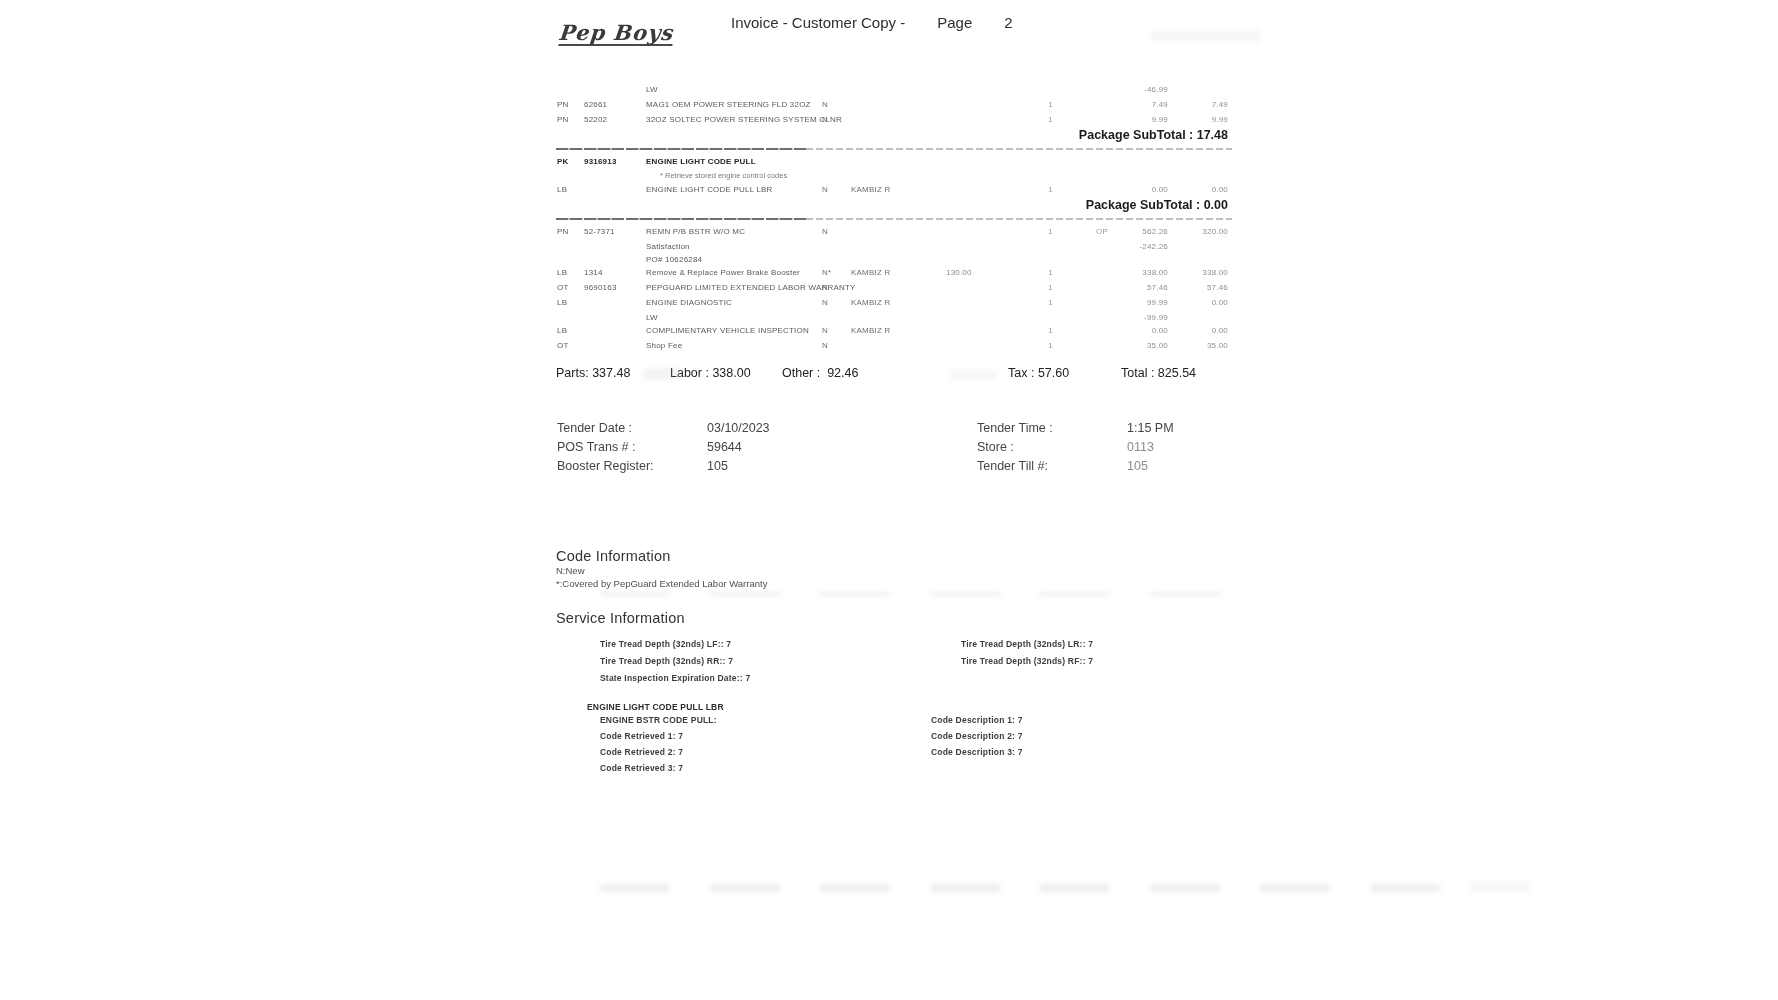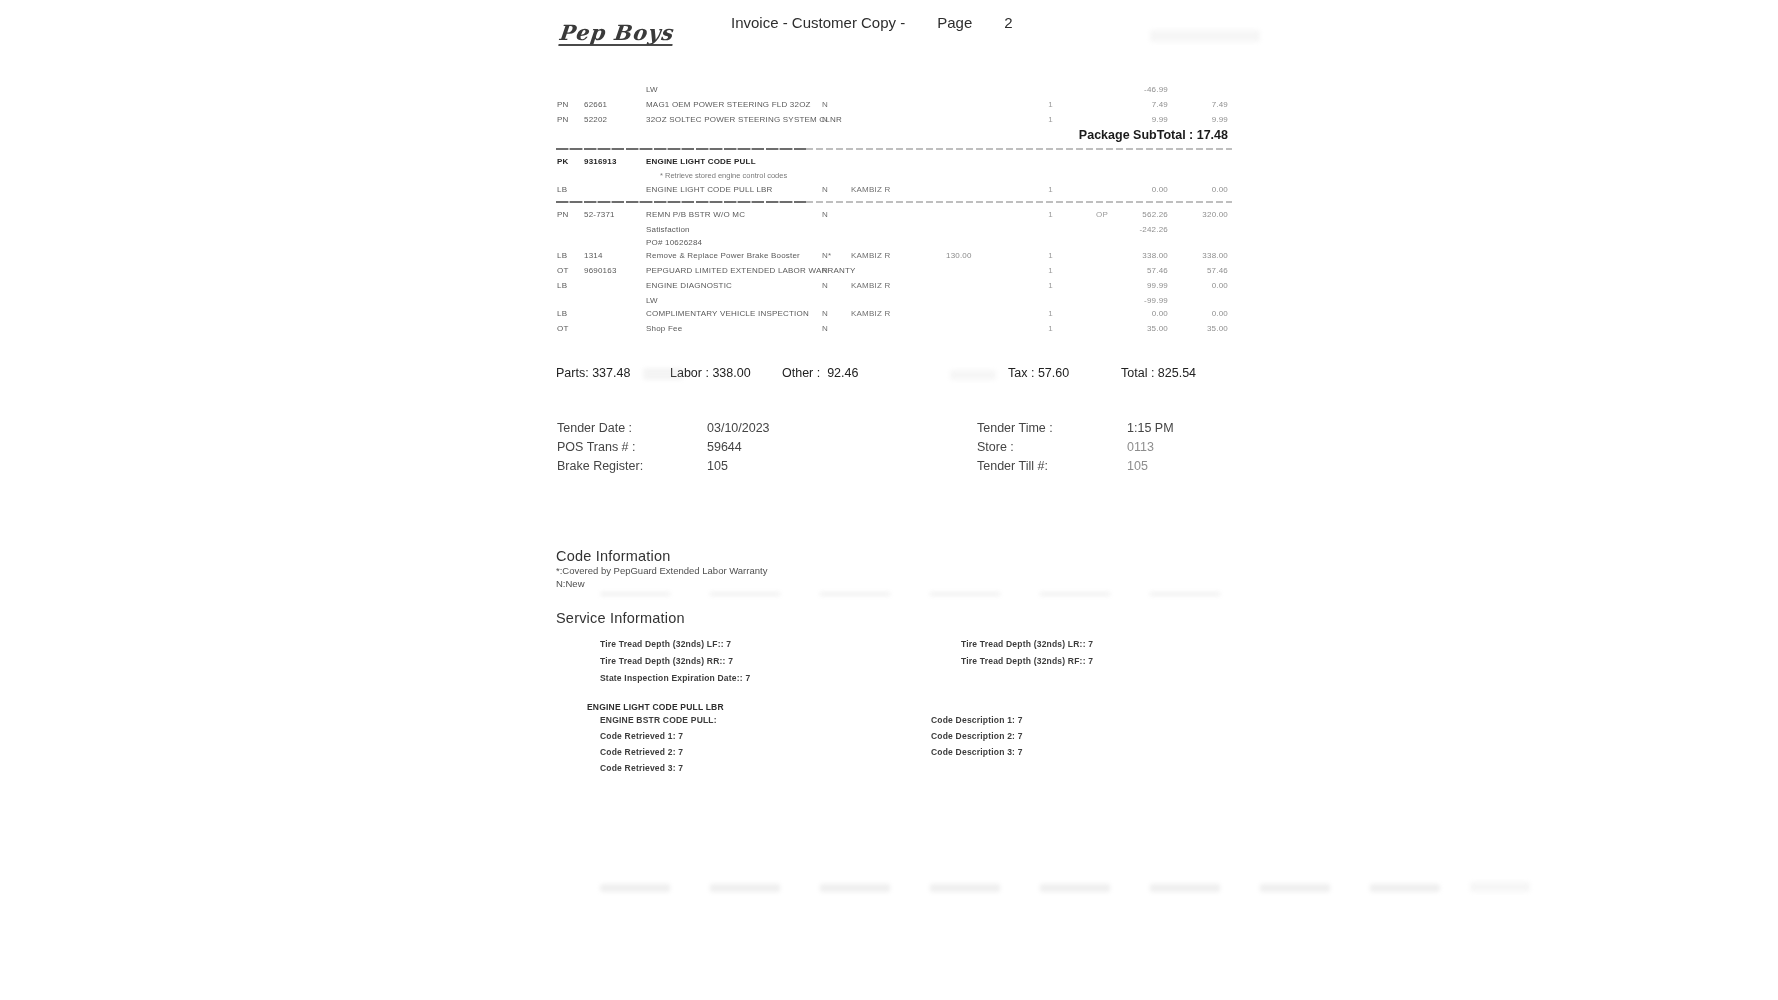--- a/index.html
+++ b/index.html
@@ -134,20 +134,23 @@
       </div>
       <div class="trow">
         <span class="c-type">LB</span>
         <span class="c-desc">ENGINE LIGHT CODE PULL LBR</span>
         <span class="c-flag">N</span>
         <span class="c-tech">KAMBIZ R</span>
         <span class="c-qty">1</span>
         <span class="c-unit">0.00</span>
         <span class="c-ext">0.00</span>
       </div>
+      <div class="trow-sub">
+        <span>Package SubTotal : 0.00</span>
+      </div>
       <div class="sep"></div>
       <div class="trow">
         <span class="c-type">PN</span>
         <span class="c-num">52-7371</span>
         <span class="c-desc">REMN P/B BSTR W/O MC</span>
         <span class="c-flag">N</span>
         <span class="c-qty">1</span>
         <span class="c-code">OP</span>
         <span class="c-unit">562.26</span>
         <span class="c-ext">320.00</span>
@@ -228,31 +231,31 @@
       <span class="lab r">Tender Time :</span>
       <span class="val r">1:15 PM</span>
     </div>
     <div class="trow2">
       <span class="lab">POS Trans # :</span>
       <span class="val">59644</span>
       <span class="lab r">Store :</span>
       <span class="val r faded">0113</span>
     </div>
     <div class="trow2">
-      <span class="lab">Brake Register:</span>
+      <span class="lab">Booster Register:</span>
       <span class="val">105</span>
       <span class="lab r">Tender Till #:</span>
       <span class="val r faded">105</span>
     </div>
   </div>
 
   <div id="codedesc">
     <div class="sect-head">Code Information</div>
+    <div class="line">N:New</div>
     <div class="line">*:Covered by PepGuard Extended Labor Warranty</div>
-    <div class="line">N:New</div>
   </div>
   <div class="smudge band" style="left:600px;top:592px;width:660px;height:4px;opacity:.18;"></div>
 
   <div id="service">
     <div class="sect-head">Service Information</div>
     <div class="svc-rows">
       <div class="svc-line">
         <span class="svc-left">Tire Tread Depth (32nds) LF:: 7</span>
         <span class="svc-right">Tire Tread Depth (32nds) LR:: 7</span>
       </div>

